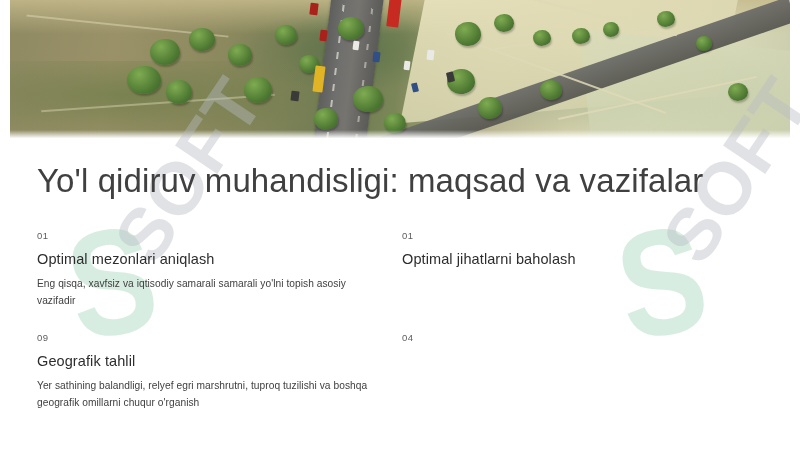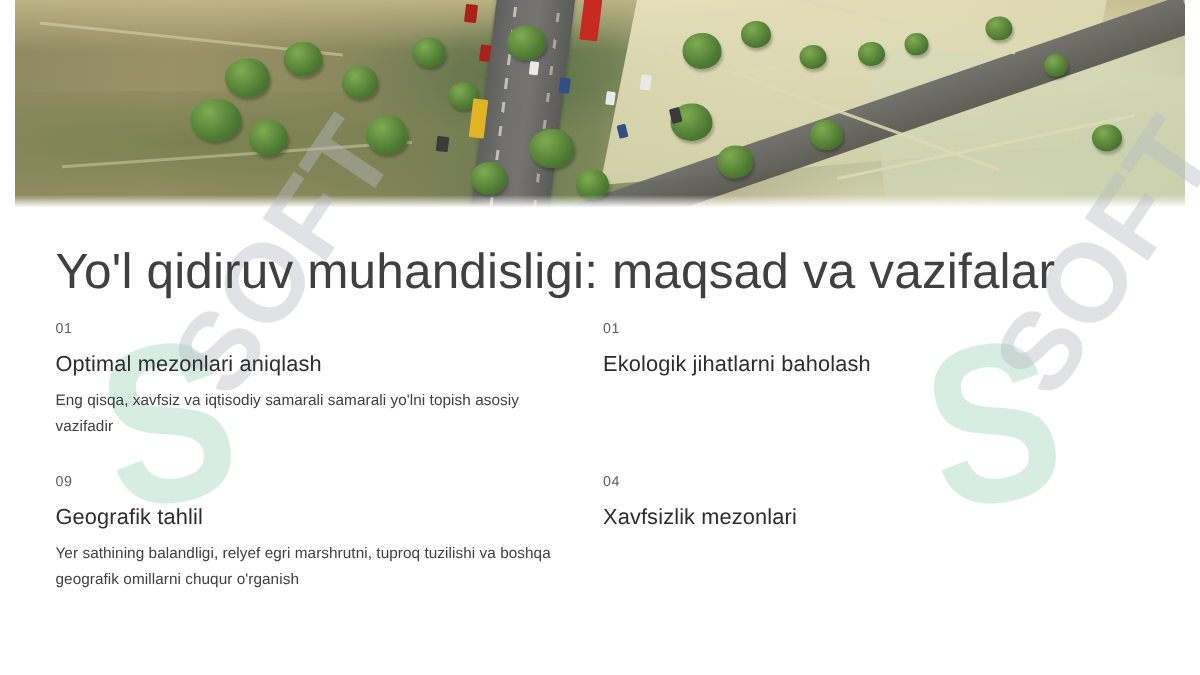--- a/index.html
+++ b/index.html
@@ -218,21 +218,21 @@
     font-size: 33px;
     font-weight: 400;
     color: #404040;
     letter-spacing: .1px;
     white-space: nowrap;
   }
 
   .grid {
     position: absolute;
     left: 37px;
-    top: 76px;
+    top: 92px;
     width: 730px;
     display: grid;
     grid-template-columns: 365px 365px;
     grid-row-gap: 23px;
   }
   .cell { padding-right: 26px; box-sizing: border-box; }
 
   .num {
     font-size: 9.5px;
     color: #5d5d5d;
@@ -335,30 +335,29 @@
     <div class="grid">
 
       <div class="cell">
         <div class="num">01</div>
         <div class="item-title">Optimal mezonlari aniqlash</div>
         <div class="item-desc">Eng qisqa, xavfsiz va iqtisodiy samarali samarali yo'lni topish asosiy vazifadir</div>
       </div>
 
       <div class="cell">
         <div class="num">01</div>
-        <div class="item-title">Ekologik jihatlarni baholash</div>
+        <div class="item-title">Optimal jihatlarni baholash</div>
       </div>
 
       <div class="cell">
         <div class="num">09</div>
         <div class="item-title">Geografik tahlil</div>
         <div class="item-desc">Yer sathining balandligi, relyef egri marshrutni, tuproq tuzilishi va boshqa geografik omillarni chuqur o'rganish</div>
       </div>
 
       <div class="cell">
         <div class="num">04</div>
-        <div class="item-title">Xavfsizlik mezonlari</div>
       </div>
 
     </div>
   </div>
 
 </div>
 
 </body></html>

